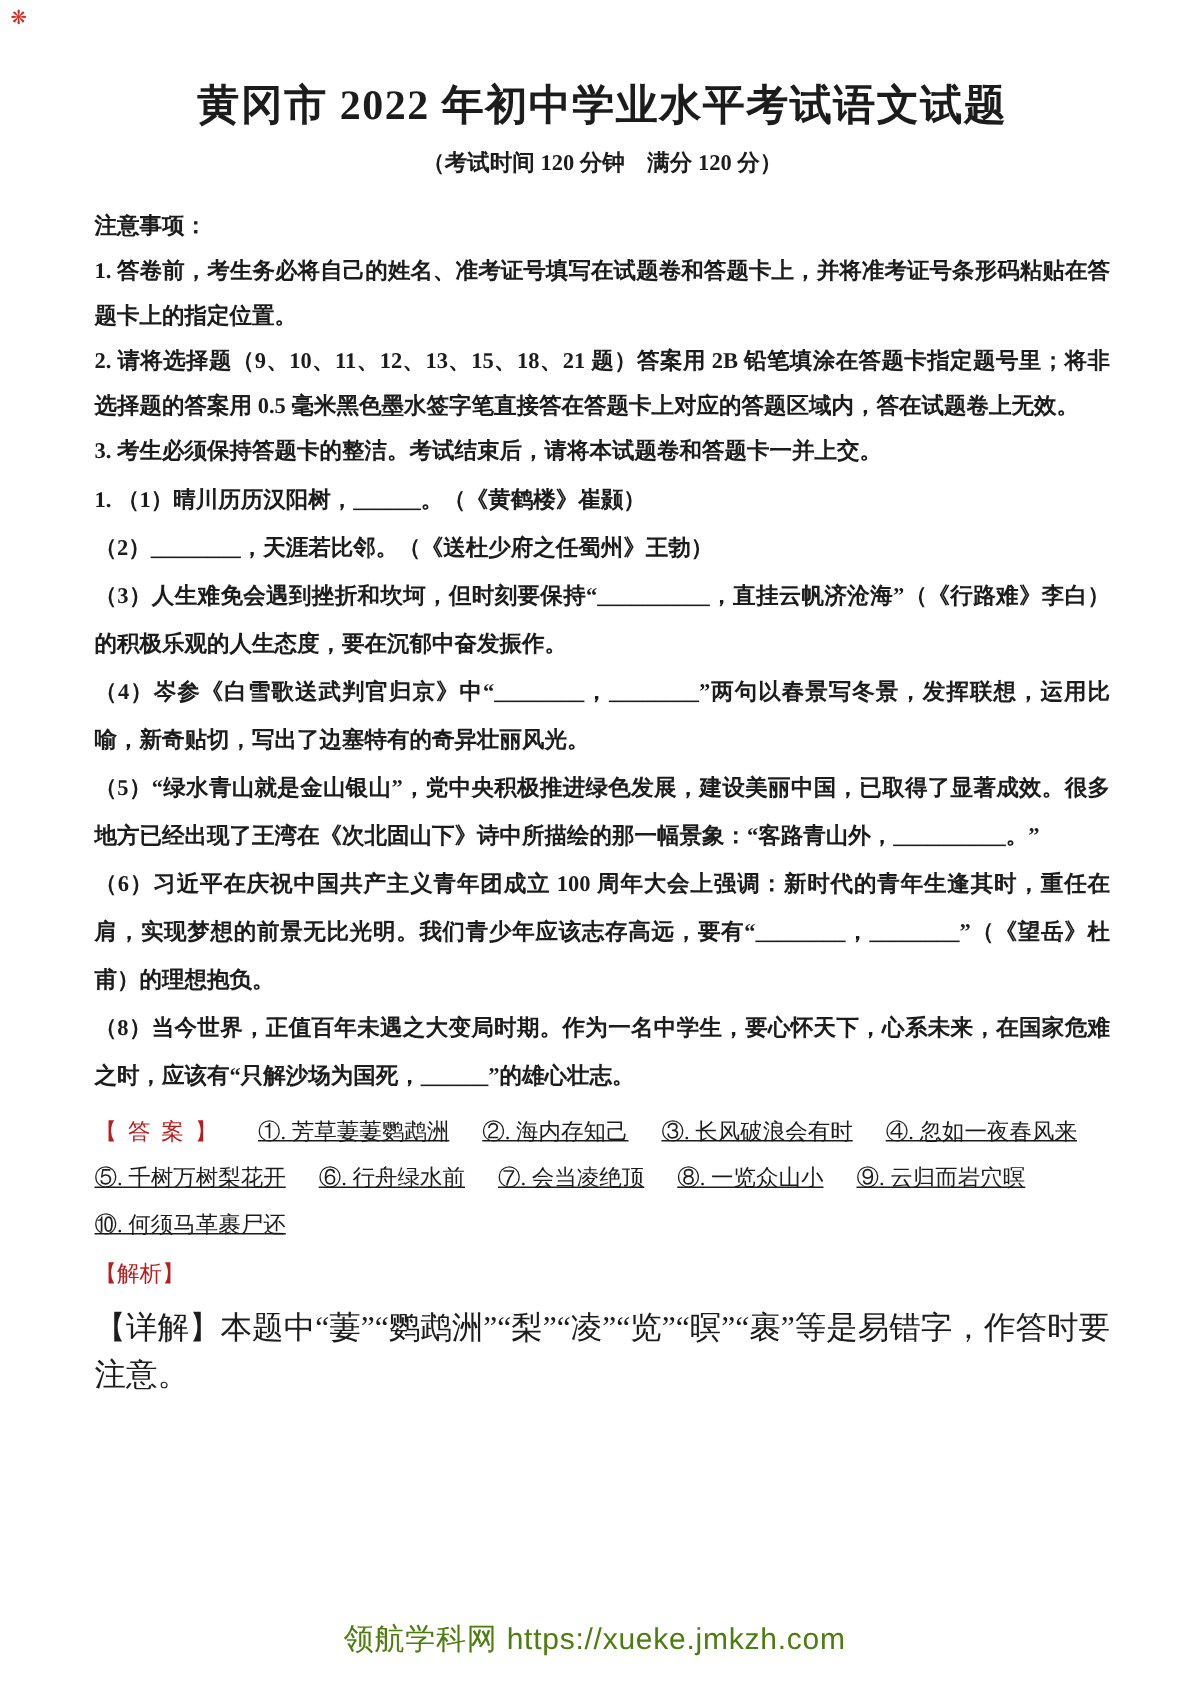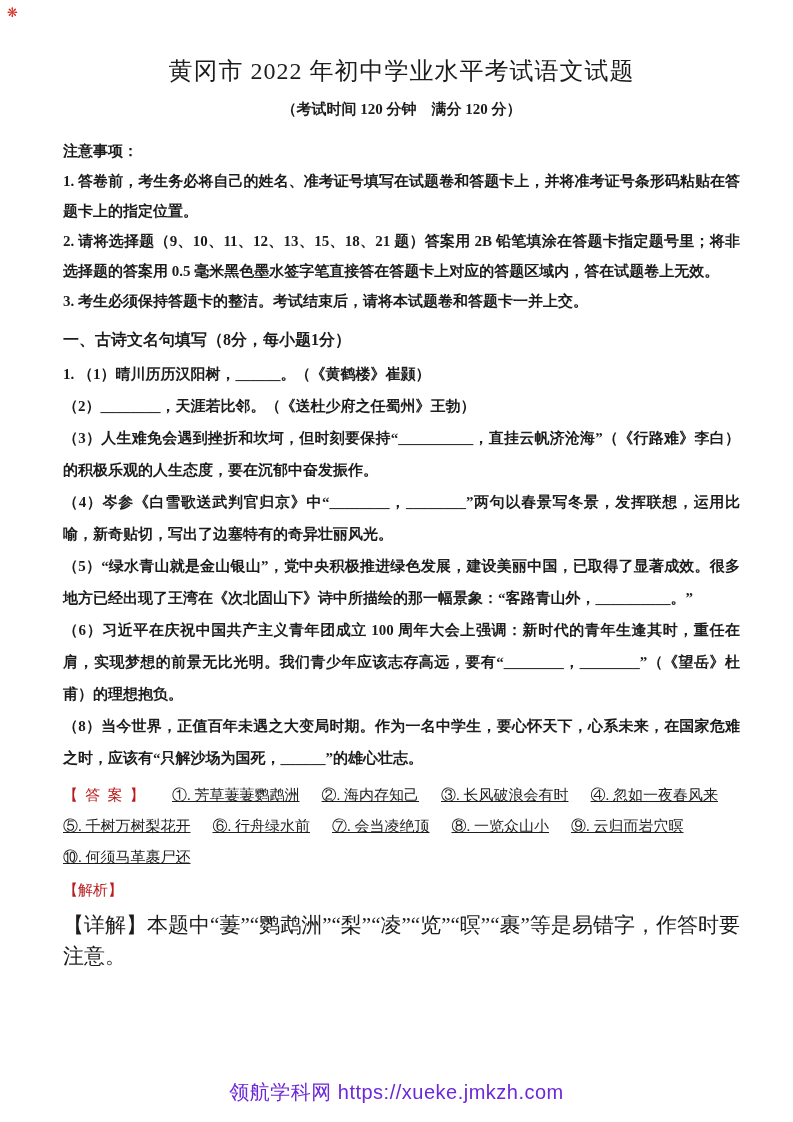--- a/index.html
+++ b/index.html
@@ -15,22 +15,22 @@
     padding:0 53px 0 63px;
   }
   .corner-icon{
     position:absolute;top:6px;left:7px;
     color:#d42b1e;font-size:13px;line-height:13px;
     font-family:"DejaVu Sans",sans-serif;
   }
   .doc-title{
     margin:56px 0 4px 0;
     text-align:center;
-    font-size:24px;line-height:30px;
-    font-weight:normal;
+    font-size:28px;line-height:30px;
+    font-weight:bold;
     letter-spacing:1px;
   }
   .doc-subtitle{
     margin:12px 0 0 0;
     text-align:center;
     font-size:15px;line-height:22px;
     font-weight:bold;
   }
   .notice{margin-top:16px;}
   .notice p{
@@ -67,21 +67,21 @@
     margin:4px 0 0 0;
     font-size:21px;line-height:31px;
     text-align:justify;
   }
   .watermark{
     position:absolute;
     left:0;right:0;bottom:16px;
     text-align:center;
     font-family:"Liberation Sans","DejaVu Sans",sans-serif;
     font-size:20px;
-    color:#6d28d9;
+    color:#4d7c0f;
     letter-spacing:0.5px;
   }
 </style>
 </head>
 <body>
 
 <div class="page">
 
   <span class="corner-icon">❋</span>
 
@@ -94,21 +94,20 @@
     <div>
 
         <p>1. 答卷前，考生务必将自己的姓名、准考证号填写在试题卷和答题卡上，并将准考证号条形码粘贴在答题卡上的指定位置。</p>
 
         <p>2. 请将选择题（9、10、11、12、13、15、18、21 题）答案用 2B 铅笔填涂在答题卡指定题号里；将非选择题的答案用 0.5 毫米黑色墨水签字笔直接答在答题卡上对应的答题区域内，答在试题卷上无效。</p>
 
         <p>3. 考生必须保持答题卡的整洁。考试结束后，请将本试题卷和答题卡一并上交。</p>
       </div>
   </div>
 
-  <div class="section-heading">一、古诗文名句填写（8分，每小题1分）</div>
 
   <div class="questions">
 
       <p>1. （1）晴川历历汉阳树，______。（《黄鹤楼》崔颢）</p>
 
       <p>（2）________，天涯若比邻。（《送杜少府之任蜀州》王勃）</p>
 
       <p>（3）人生难免会遇到挫折和坎坷，但时刻要保持“__________，直挂云帆济沧海”（《行路难》李白）的积极乐观的人生态度，要在沉郁中奋发振作。</p>
 
       <p>（4）岑参《白雪歌送武判官归京》中“________，________”两句以春景写冬景，发挥联想，运用比喻，新奇贴切，写出了边塞特有的奇异壮丽风光。</p>

